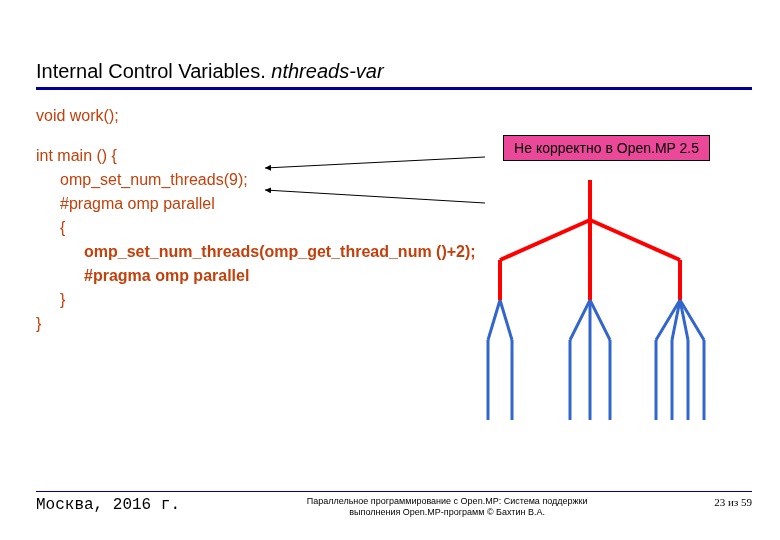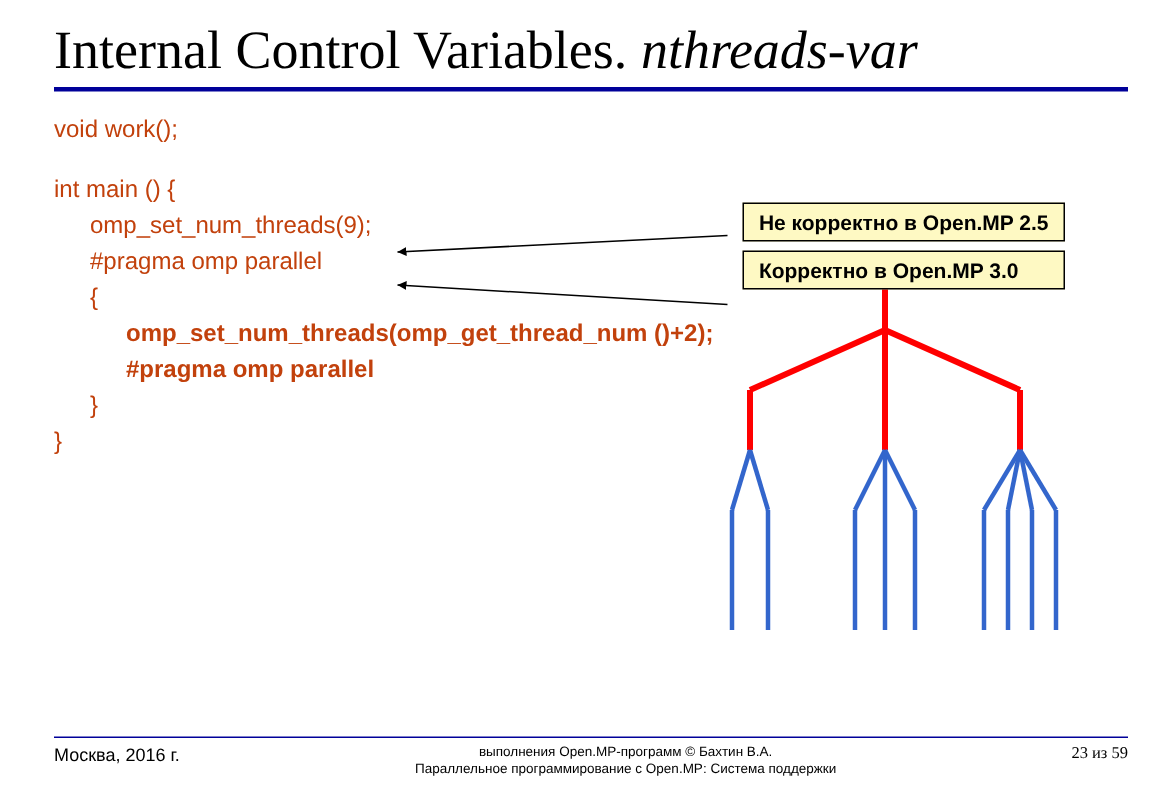--- a/index.html
+++ b/index.html
@@ -1,32 +1,32 @@
 <!DOCTYPE html>
 <html><head>
 <meta charset="utf-8">
 <style>
   * { margin: 0; padding: 0; box-sizing: border-box; }
   body { width: 780px; height: 540px; background: #fff; font-family: Arial, sans-serif; position: relative; overflow: hidden; }
   .slide { position: relative; width: 100%; height: 100%; padding: 12px 28px 0 36px; }
-  .title { font-size: 36px; font-weight: 400; color: #000; margin-bottom: 4px; font-family: Liberation Serif, serif; }
+  .title { font-size: 20px; font-weight: 400; color: #000; margin-bottom: 4px; font-family: Liberation Sans, sans-serif; margin-top: 48px; }
   .title .italic { font-style: italic; }
   .title-rule { height: 3px; background: #000099; margin-bottom: 14px; }
   .code { font-size: 16px; line-height: 1.5; color: #c2410c; font-family: Arial, sans-serif; position: relative; z-index: 2; }
   .ind1 { padding-left: 24px; }
   .ind2 { padding-left: 48px; font-weight: bold; }
   .ind3 { padding-left: 72px; }
   .boxes { position: absolute; right: 70px; top: 135px; z-index: 5; }
-  .box { border: 1.5px solid #000; background: #fef9c3; padding: 4px 10px; font-size: 14px; font-weight: bold; margin-bottom: 6px; white-space: nowrap; }
+  .box { border: 1.5px solid #000; background: #ec4899; padding: 4px 10px; font-size: 14px; font-weight: normal; margin-bottom: 6px; white-space: nowrap; }
   .arrows { position: absolute; left: 260px; top: 155px; z-index: 4; }
   .diagram { position: absolute; right: 60px; top: 180px; width: 260px; height: 250px; z-index: 1; }
   .footer { position: absolute; bottom: 22px; left: 36px; right: 28px; }
   .footer-rule { height: 1px; background: #000099; margin-bottom: 4px; }
   .footer-row { display: flex; justify-content: space-between; align-items: flex-start; font-size: 10px; color: #000; }
-  .footer-left { flex: 0 0 auto; font-family: Liberation Sans, sans-serif; font-size: 12px; }
+  .footer-left { flex: 0 0 auto; font-family: Liberation Mono, monospace; font-size: 16px; }
   .footer-center { flex: 1; text-align: center; padding: 0 20px; font-size: 9px; line-height: 1.2; }
   .footer-right { flex: 0 0 auto; font-family: 'Times New Roman', serif; font-size: 11px; }
 </style>
 </head>
 <body>
 
 <div class="slide">
   <h1 class="title">
     <span>Internal Control Variables. </span><span class="italic">nthreads-var</span>
   </h1>
@@ -50,21 +50,20 @@
       <marker id="ah" markerWidth="8" markerHeight="8" refX="6" refY="3" orient="auto">
         <path d="M0,0 L6,3 L0,6 Z" fill="#000"></path>
       </marker>
     </defs>
     <line x1="225" y1="2" x2="5" y2="13" stroke="#000" stroke-width="1" marker-end="url(#ah)"></line>
     <line x1="225" y1="48" x2="5" y2="35" stroke="#000" stroke-width="1" marker-end="url(#ah)"></line>
   </svg>
 
   <div class="boxes">
     <div class="box">Не корректно в Open.MP 2.5</div>
-    <div class="box">Корректно в Open.MP 3.0</div>
   </div>
 
   <svg class="diagram" viewBox="0 0 260 250">
 
     <line x1="130" y1="0" x2="130" y2="40" stroke="#ff0000" stroke-width="4"></line>
 
     <line x1="130" y1="40" x2="40" y2="80" stroke="#ff0000" stroke-width="4"></line>
     <line x1="130" y1="40" x2="130" y2="80" stroke="#ff0000" stroke-width="4"></line>
     <line x1="130" y1="40" x2="220" y2="80" stroke="#ff0000" stroke-width="4"></line>
 
@@ -92,19 +91,19 @@
     <line x1="212" y1="160" x2="212" y2="240" stroke="#3366cc" stroke-width="3"></line>
     <line x1="228" y1="160" x2="228" y2="240" stroke="#3366cc" stroke-width="3"></line>
     <line x1="244" y1="160" x2="244" y2="240" stroke="#3366cc" stroke-width="3"></line>
   </svg>
 
   <div class="footer">
     <div class="footer-rule"></div>
     <div class="footer-row">
       <div class="footer-left">Москва, 2016 г.</div>
       <div class="footer-center">
+        <div>Параллельное программирование с Open.MP: Система поддержки</div>
         <div>выполнения Open.MP-программ © Бахтин В.А.</div>
-        <div>Параллельное программирование с Open.MP: Система поддержки</div>
       </div>
       <div class="footer-right">23 из 59</div>
     </div>
   </div>
 </div>
 
 </body></html>

